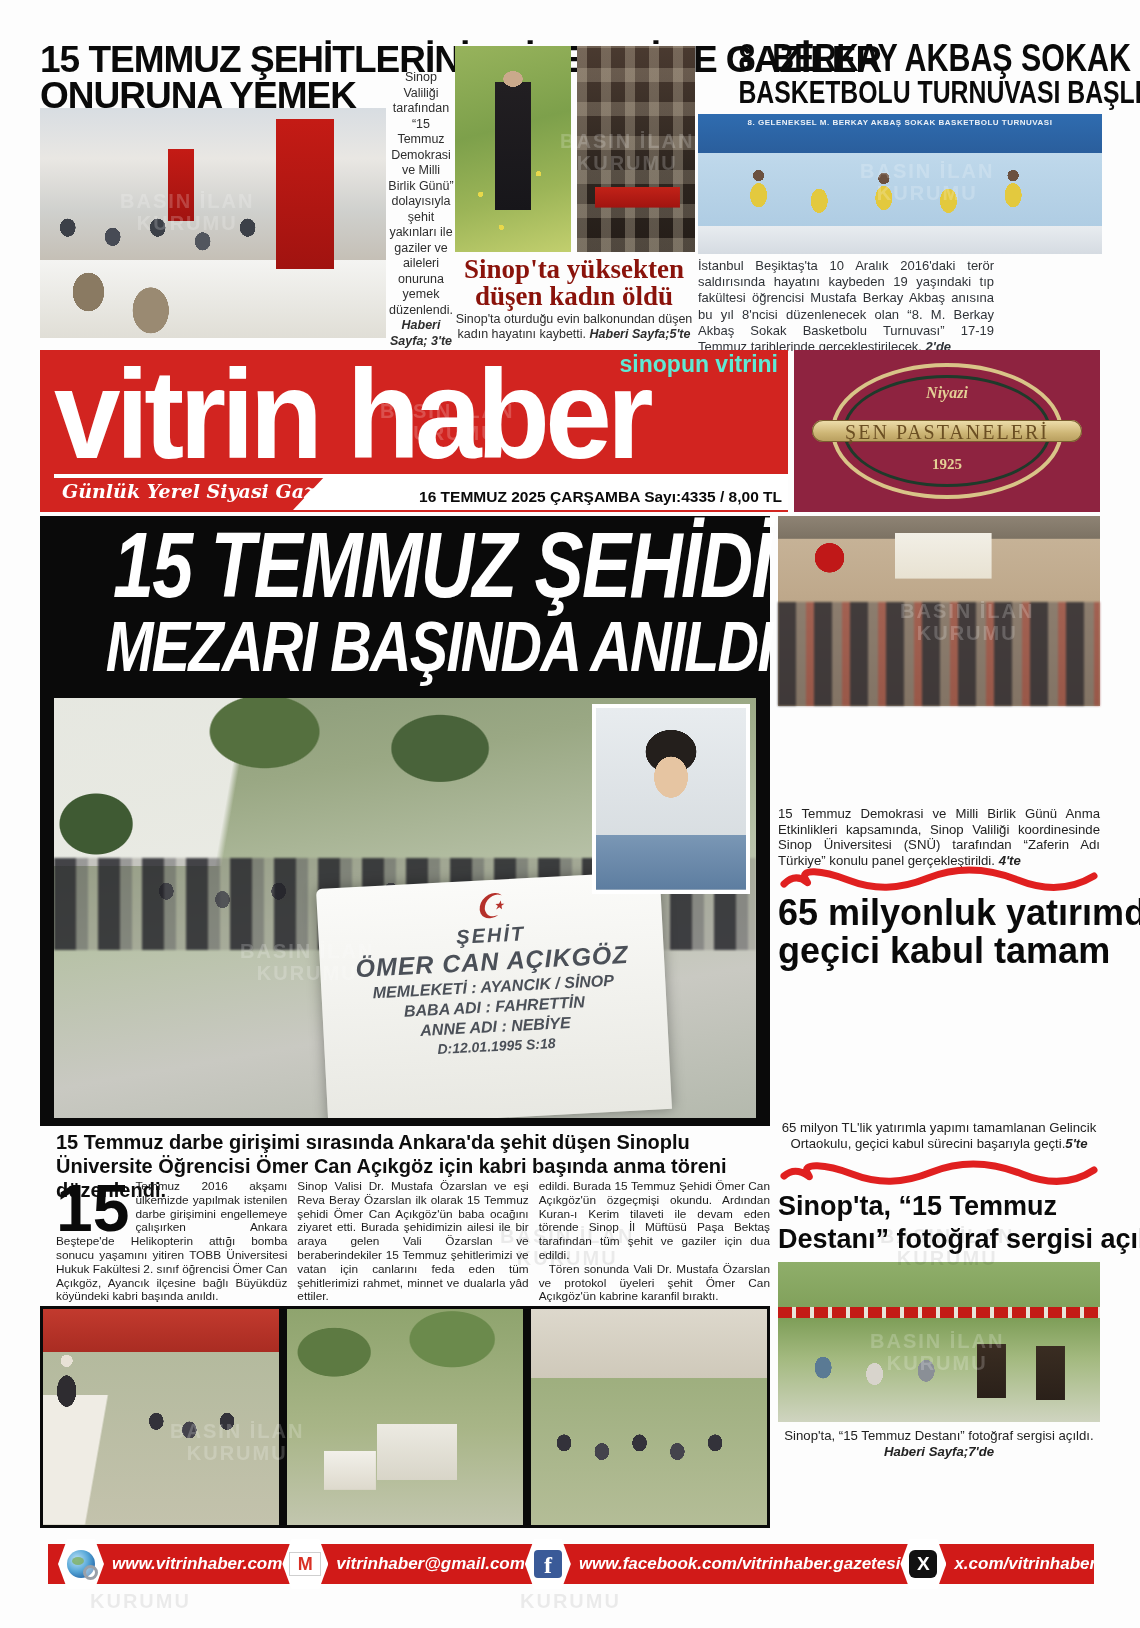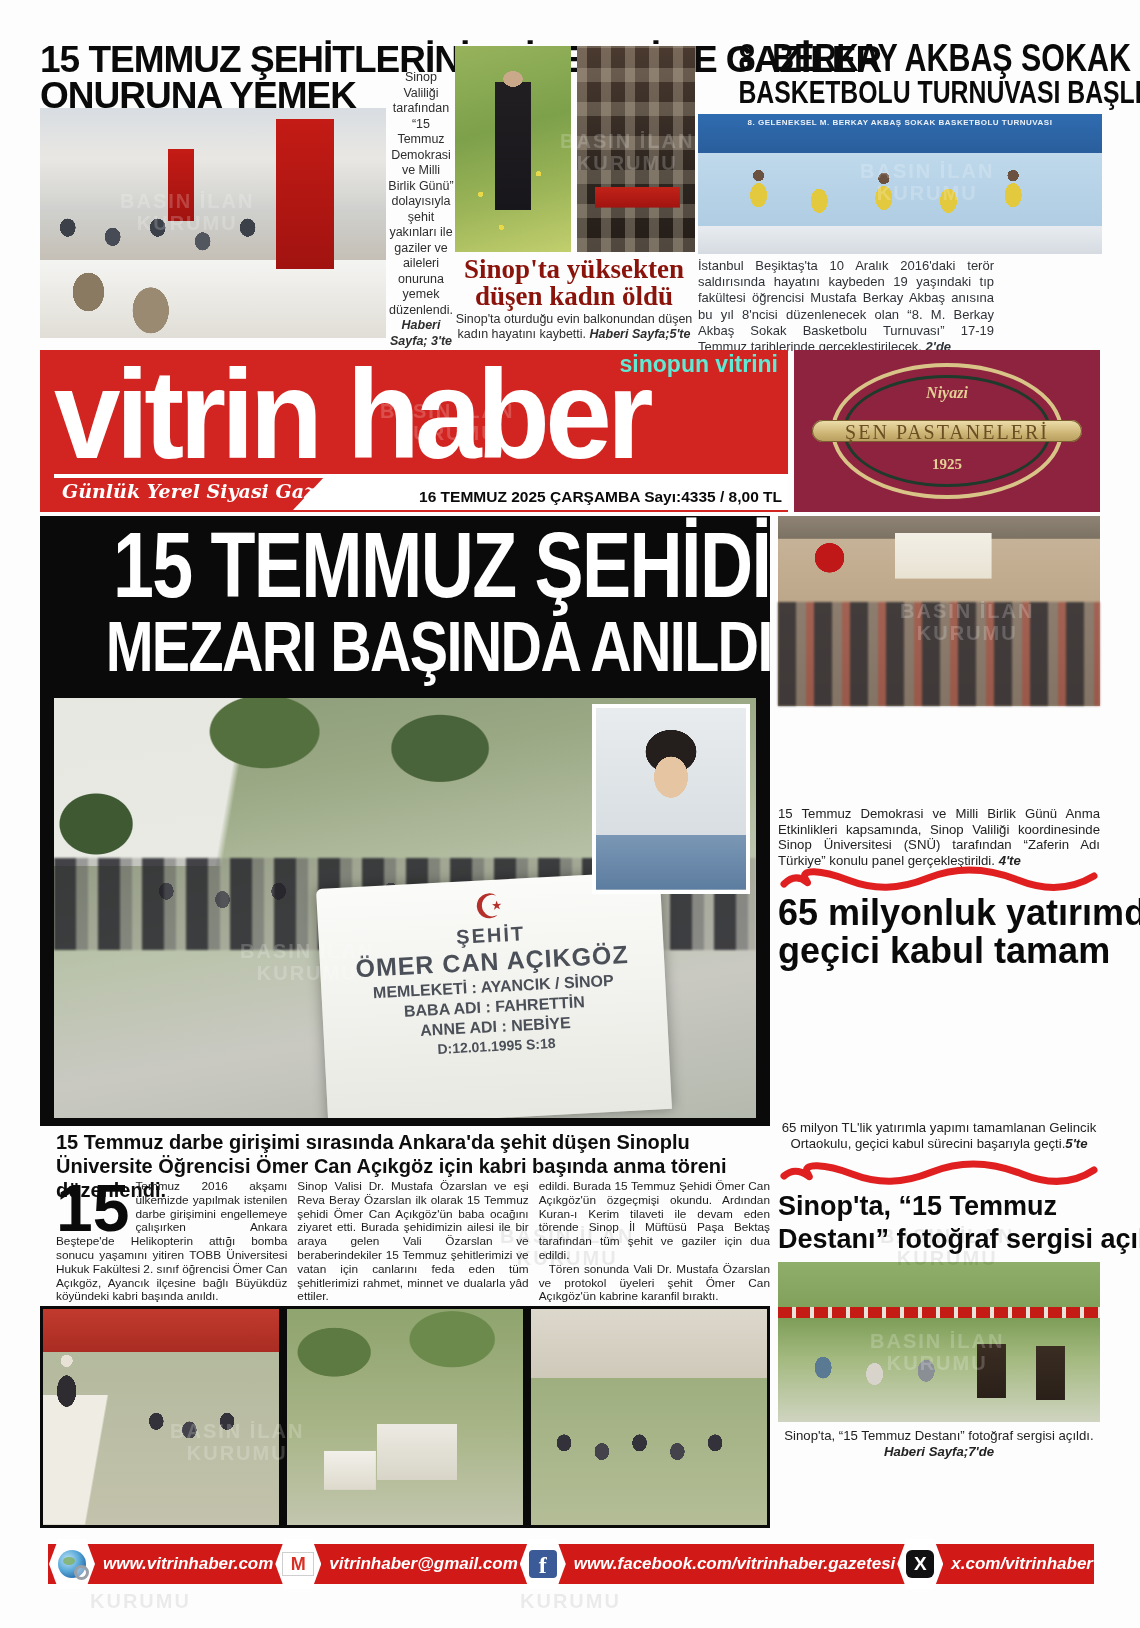--- a/index.html
+++ b/index.html
@@ -106,21 +106,21 @@
   .ad-oval{position:absolute;left:37px;top:13px;width:224px;height:128px;border:4px solid #d9c488;
            border-radius:50%;}
   .ad-oval2{position:absolute;left:8px;top:8px;right:8px;bottom:8px;border:3px solid #1e3a2a;border-radius:50%;}
   .ad-pin{position:absolute;left:18px;top:70px;width:270px;height:22px;border-radius:11px;
           background:linear-gradient(#efe0ae,#cdb575 60%,#b79d5d);box-shadow:0 0 0 1px #7a5e30 inset;}
   .ad-t{position:absolute;width:100%;text-align:center;color:#e4cf95;font-family:"Liberation Serif",serif;}
   .ad-t1{top:34px;font-size:16px;font-style:italic;font-weight:bold;}
   .ad-t2{top:71px;font-size:20px;font-weight:normal;letter-spacing:2px;color:#6b4f23;z-index:2;}
   .ad-t3{top:106px;font-size:15px;font-weight:bold;}
   
-  .main-box{left:40px;top:516px;width:730px;height:610px;background:#0a0a0a;}
+  .main-box{left:40px;top:516px;width:730px;height:610px;background:#0a0a0a;font-style:italic;}
   .main-h1{margin-top:4px;font-weight:bold;color:#fff;font-size:92px;line-height:90px;letter-spacing:-2px;
            transform:scaleX(.8);transform-origin:center;white-space:nowrap;text-align:center;}
   .main-h2{font-weight:bold;color:#fff;font-size:70px;line-height:74px;letter-spacing:-2px;
            transform:scaleX(.82);transform-origin:center;white-space:nowrap;text-align:center;}
   .main-photo{position:absolute;left:14px;right:14px;top:182px;bottom:8px;overflow:hidden;
     background-image:
       radial-gradient(60px 50px at 6% 30%, #3f5a33 60%, transparent 62%),
       radial-gradient(90px 60px at 30% 8%, #55703f 60%, transparent 62%),
       radial-gradient(80px 55px at 55% 12%, #49633a 60%, transparent 62%),
       radial-gradient(12px 14px at 16% 46%, #2e3138 60%, transparent 61%),
@@ -232,21 +232,21 @@
       linear-gradient(#3a2d22,#2a2019),
       linear-gradient(#3a2d22,#2a2019),
       radial-gradient(14px 18px at 14% 66%, #5a7a94 60%, transparent 61%),
       radial-gradient(14px 18px at 30% 70%, #d8d4cc 60%, transparent 61%),
       radial-gradient(14px 18px at 46% 68%, #8a8f96 60%, transparent 61%),
       linear-gradient(#8fae6a,#7e9e58 35%,#a3b97f 60%,#cfd4c0);
     background-size:100% 7%,9% 34%,9% 34%,auto,auto,auto,100% 100%;
     background-position:0 30%,68% 78%,88% 80%,0 0,0 0,0 0,0 0;background-repeat:no-repeat;}
   
   .footer{left:48px;top:1544px;width:1046px;height:40px;background:#d11a18;display:flex;
-          align-items:center;justify-content:space-between;padding:0 1px;box-sizing:border-box;}
+          align-items:center;justify-content:space-between;padding:0 10px;box-sizing:border-box;}
   .f-item{display:flex;align-items:center;gap:8px;color:#fff;font-weight:bold;font-style:italic;
           font-size:17px;white-space:nowrap;}
   .f-badge{width:46px;height:50px;background:#fff;clip-path:polygon(20% 0,80% 0,100% 50%,80% 100%,20% 100%,0 50%);
            display:flex;align-items:center;justify-content:center;flex:none;}
   .icon-globe{width:28px;height:28px;border-radius:50%;
       background:radial-gradient(circle at 35% 35%, #bfe3f7, #58a8d8 45%, #2b6fae 75%, #1c4f86);position:relative;}
   .icon-globe::after{content:"";position:absolute;left:5px;top:7px;width:12px;height:8px;border-radius:50%;
       background:#7fb069;opacity:.85;}
   .icon-globe::before{content:"";position:absolute;right:-3px;bottom:-2px;width:9px;height:9px;border:3px solid #9aa0a8;
       border-radius:50%;background:rgba(255,255,255,.4);}

